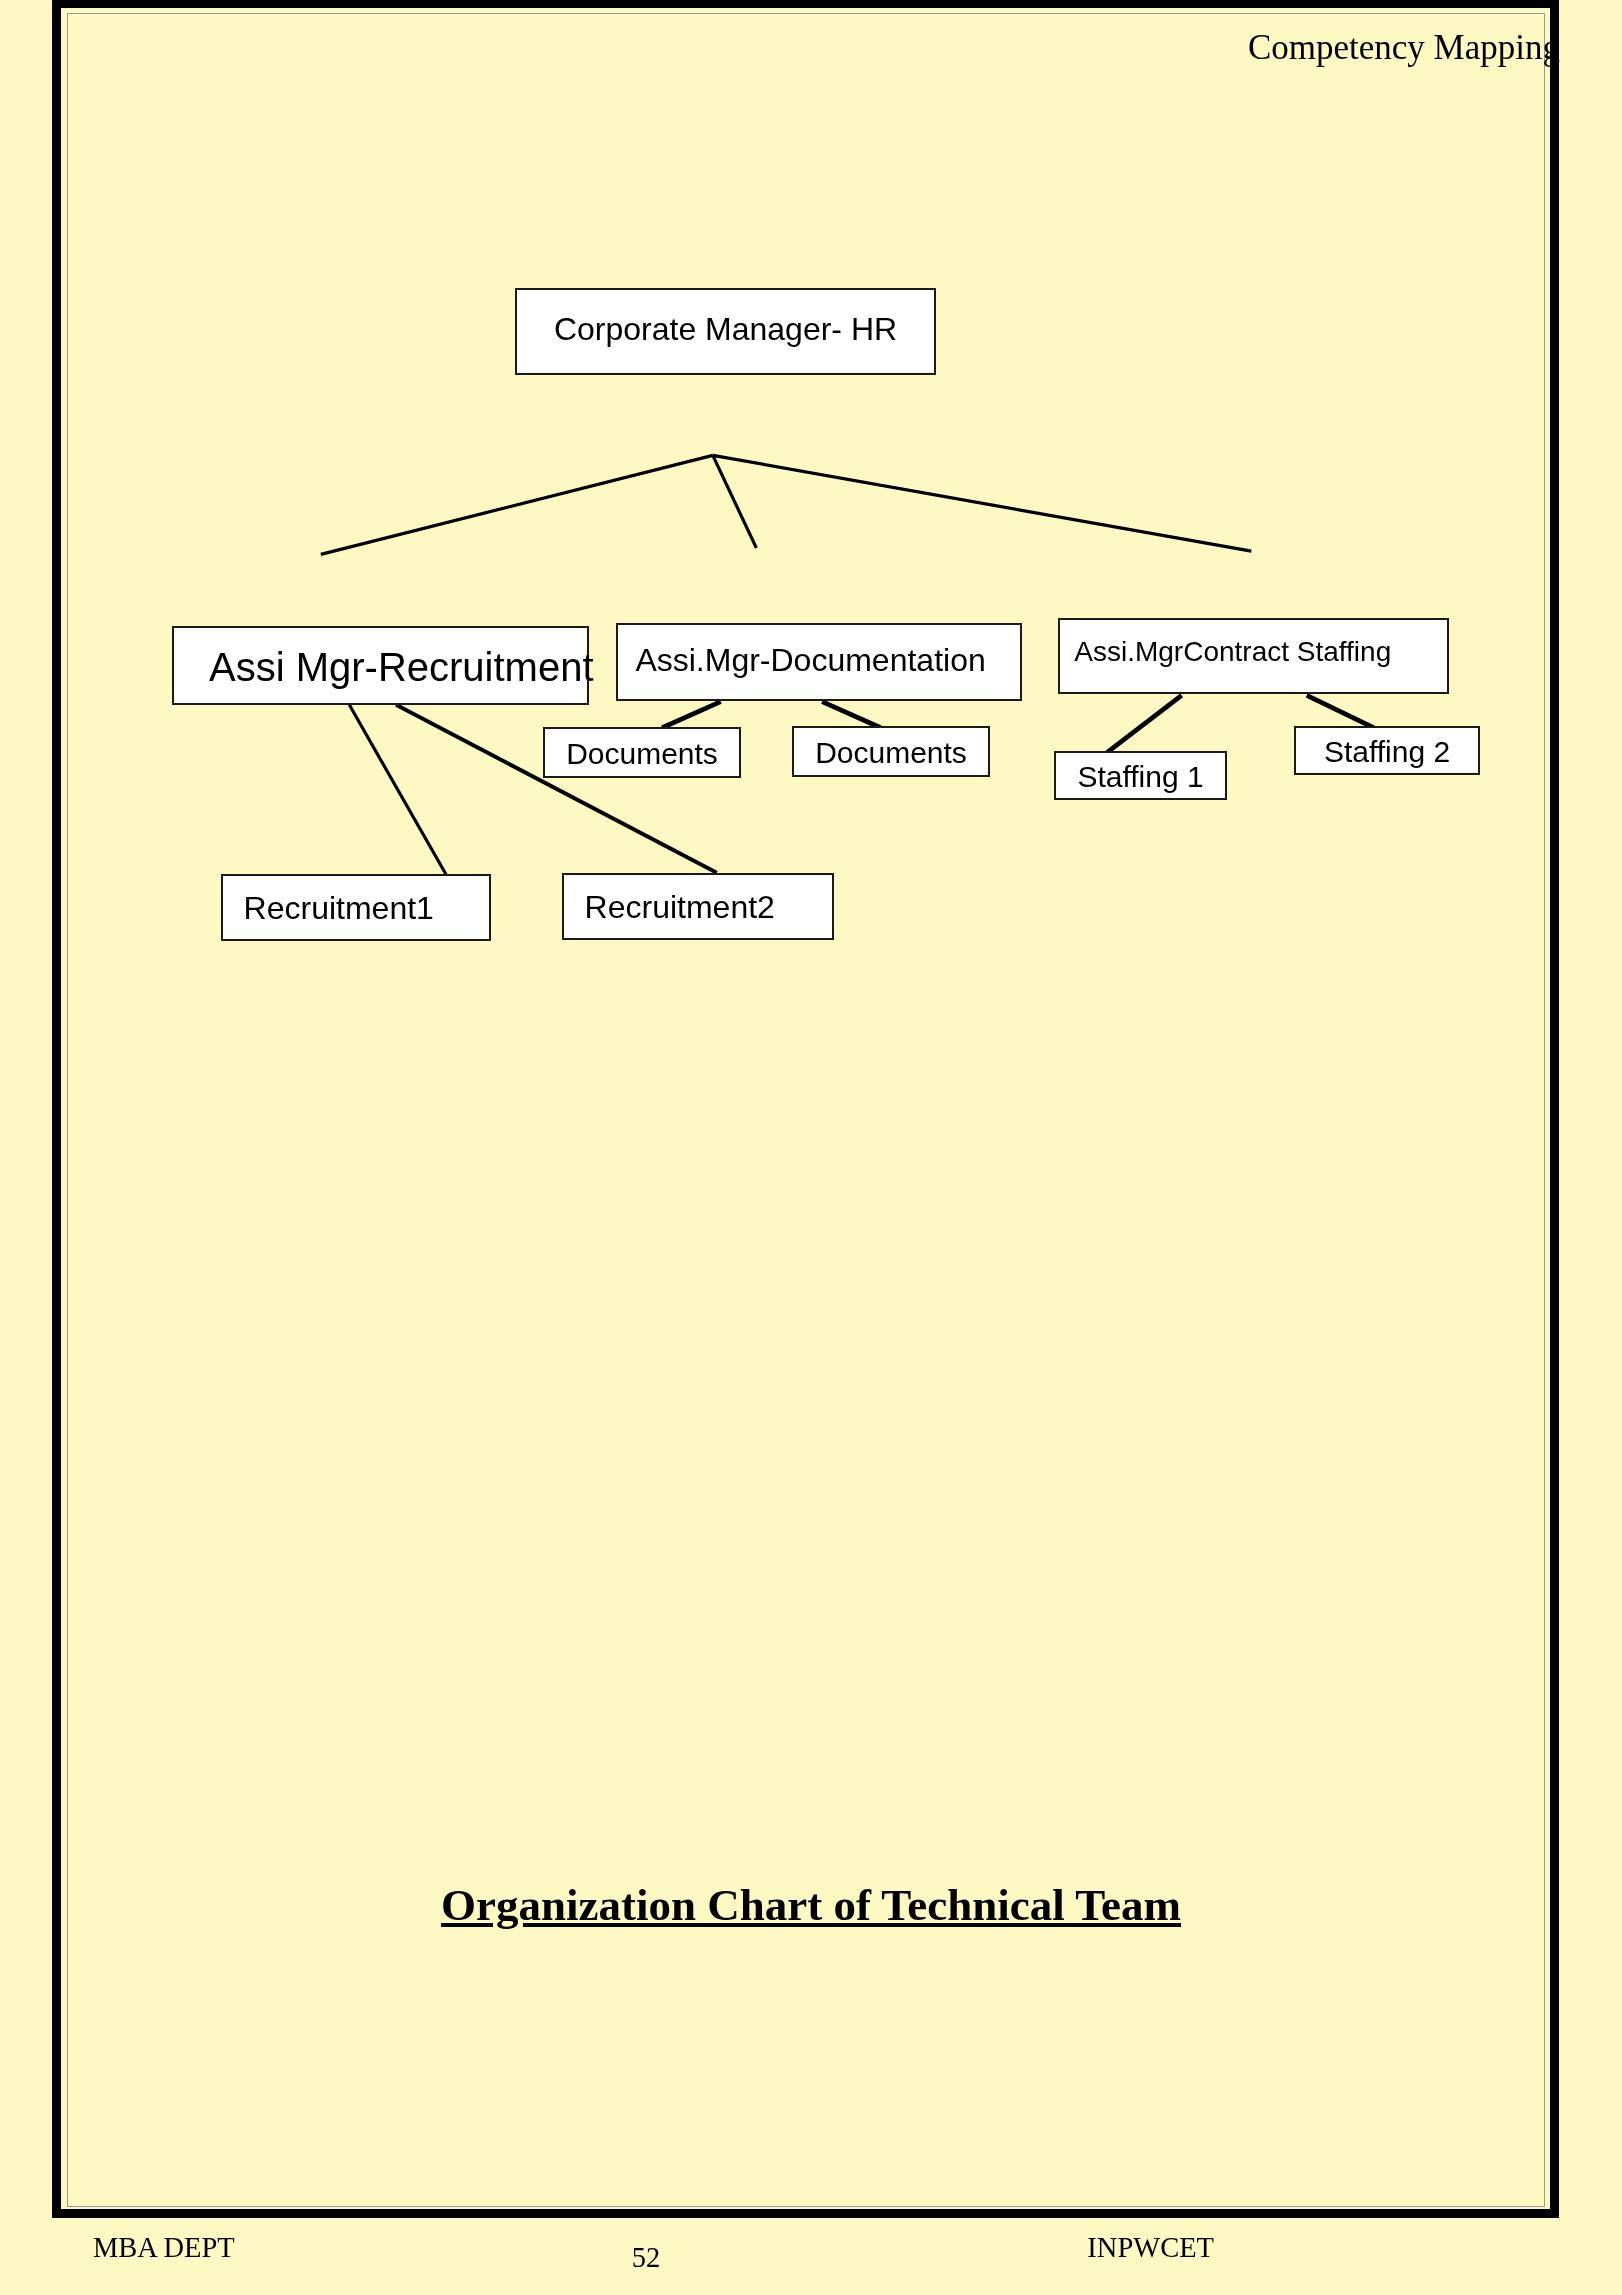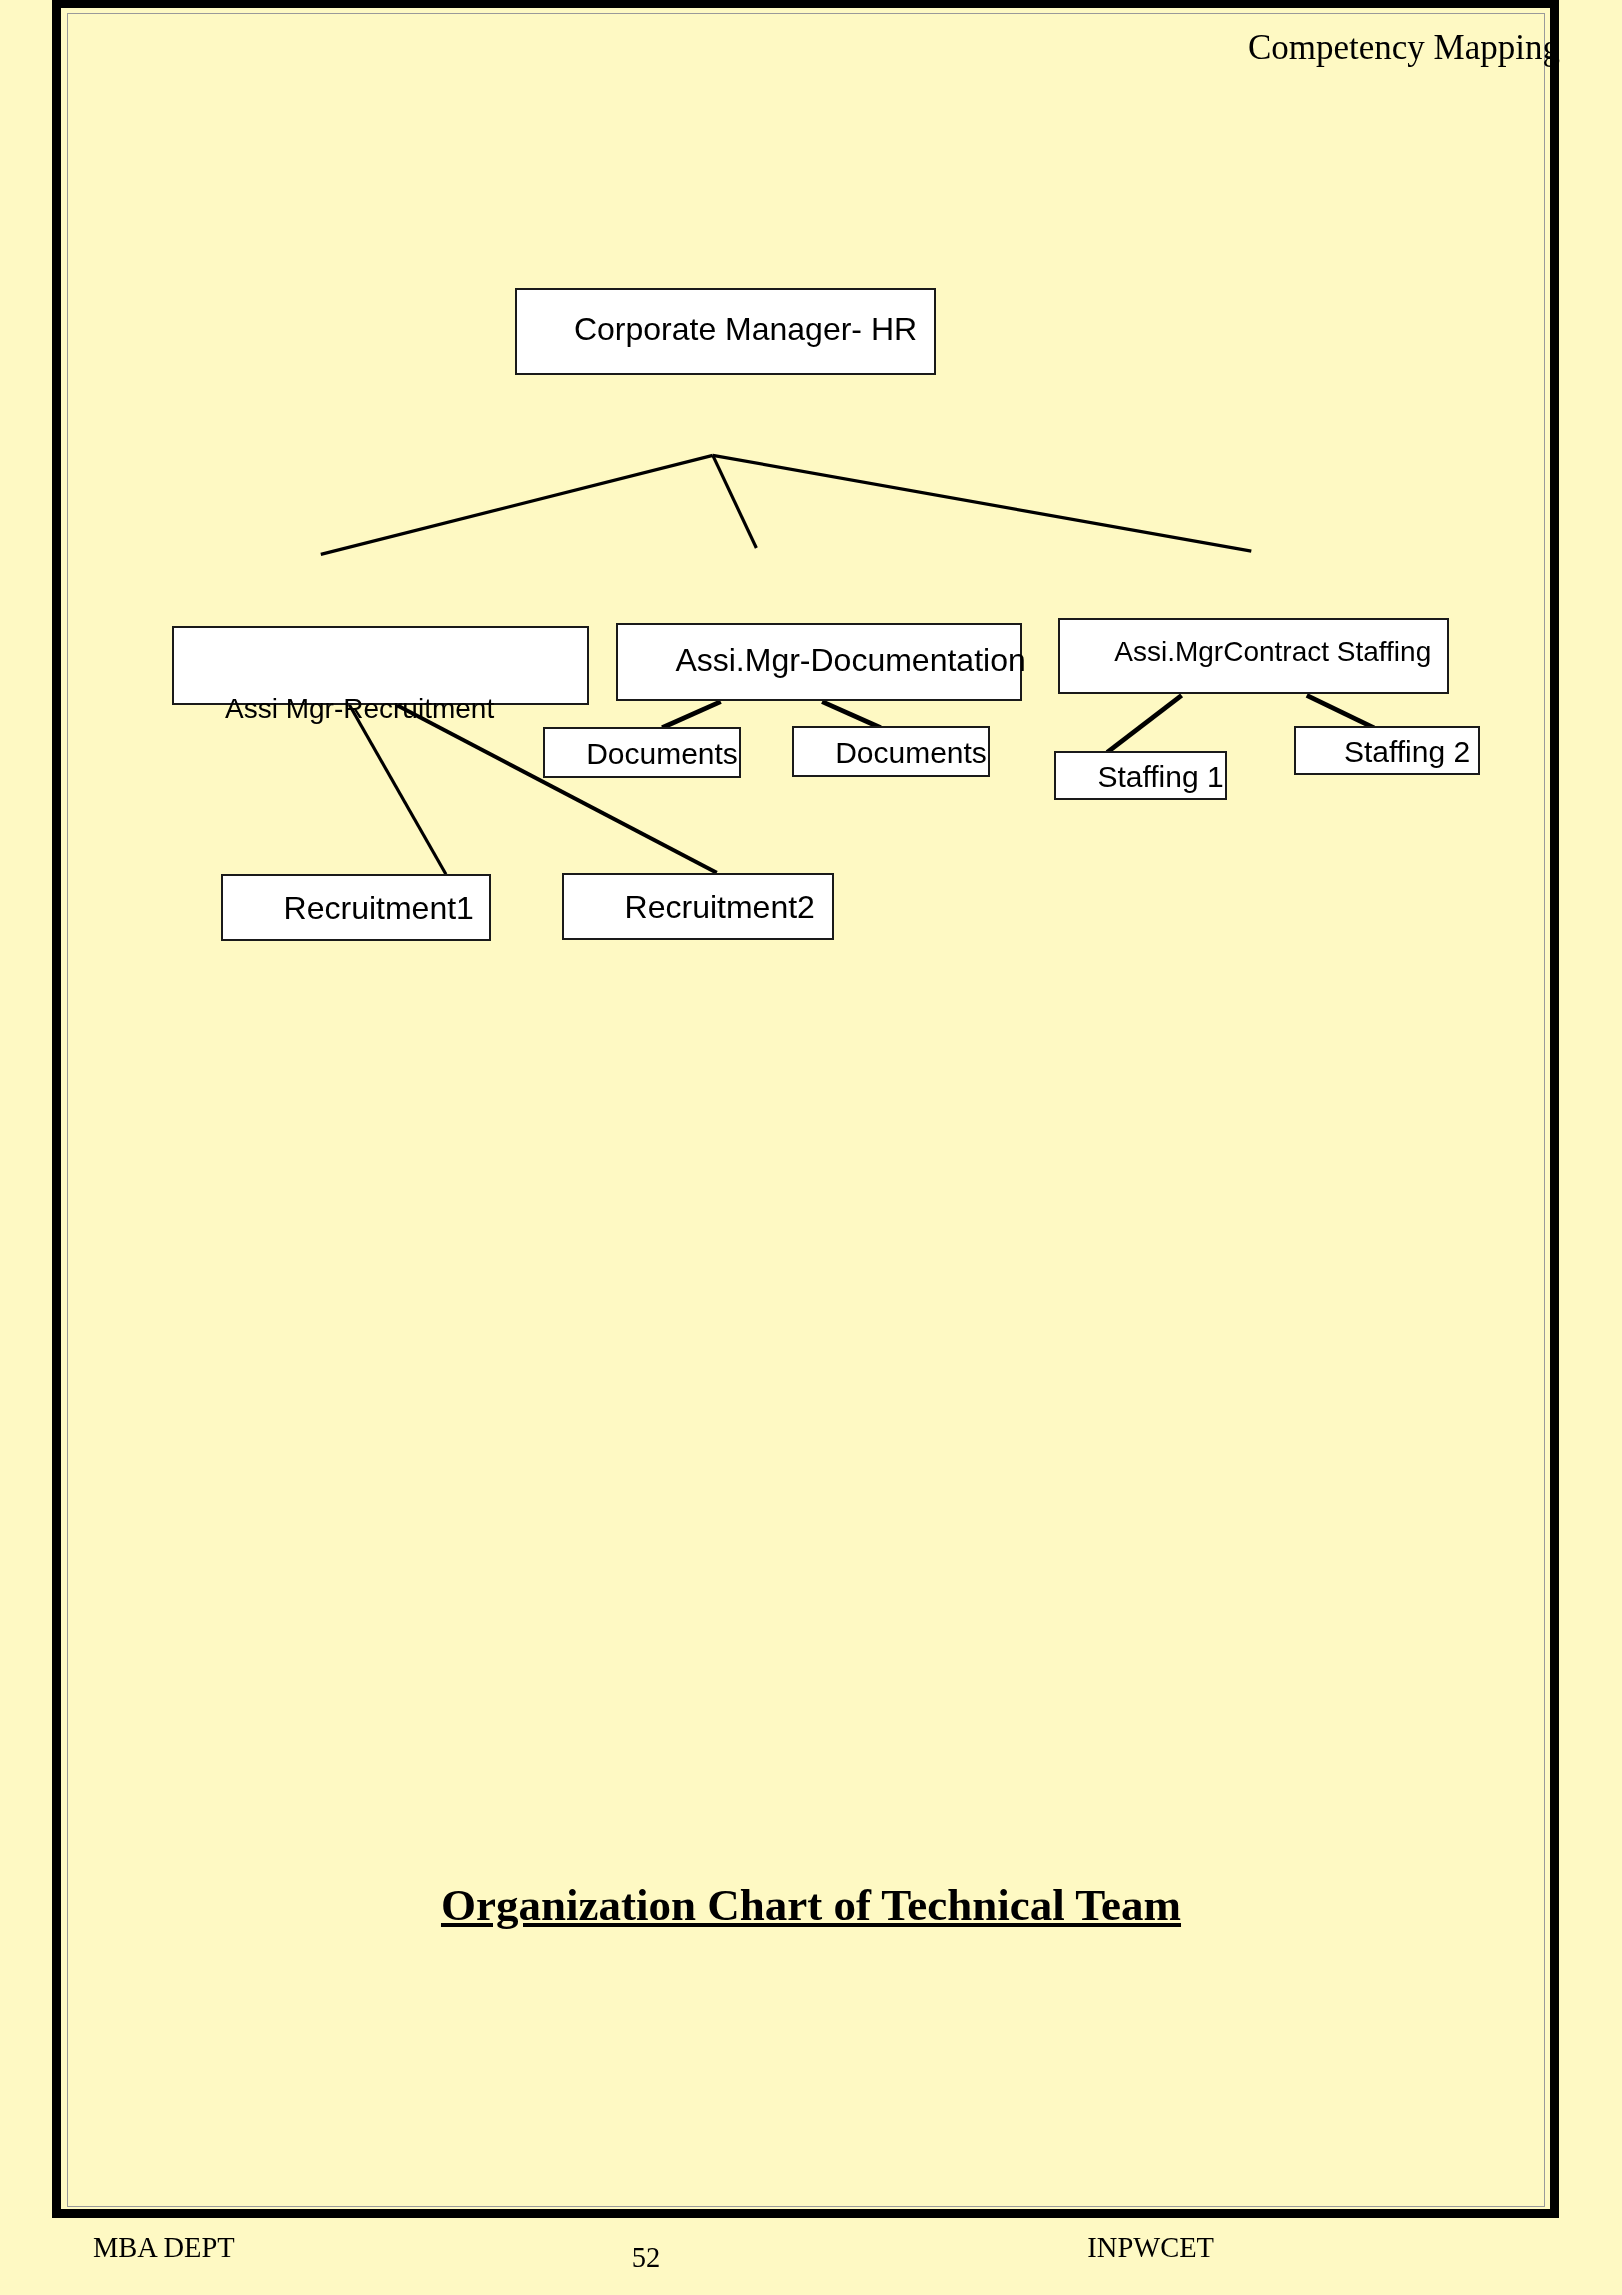--- a/index.html
+++ b/index.html
@@ -58,34 +58,33 @@
     border: 2.4px solid #1a1a1a;
     background: #ffffff;
     font-family: "Liberation Sans", sans-serif;
     color: #000000;
     white-space: nowrap;
     overflow: visible;
   }
   .node > span {
     position: absolute;
     display: block;
-    padding-left: 40px;
   }
 
   
   .n-root { left: 515px; top: 288px; width: 421px; height: 87px; }
   .n-root > span {
     left: 0; right: 0; top: 20.6px;
     text-align: center;
     font-size: 32px;
   }
 
   
   .n-recruit-mgr { left: 172px; top: 626px; width: 417px; height: 79px; }
-  .n-recruit-mgr > span { left: 11px; top: 17.4px; font-size: 28px; margin-top: 48px; }
+  .n-recruit-mgr > span { left: 35px; top: 17.4px; font-size: 40px; }
 
   .n-doc-mgr { left: 616px; top: 623px; width: 406px; height: 78px; }
   .n-doc-mgr > span { left: 17.4px; top: 17.4px; font-size: 32px; }
 
   .n-staff-mgr { left: 1058px; top: 618px; width: 391px; height: 76px; }
   .n-staff-mgr > span { left: 14.3px; top: 16px; font-size: 28px; }
 
   
   .n-doc1 { left: 543px; top: 727px; width: 198px; height: 51px; }
   .n-doc1 > span { left: 0; right: 0; top: 8px; text-align: center; font-size: 30px; }

